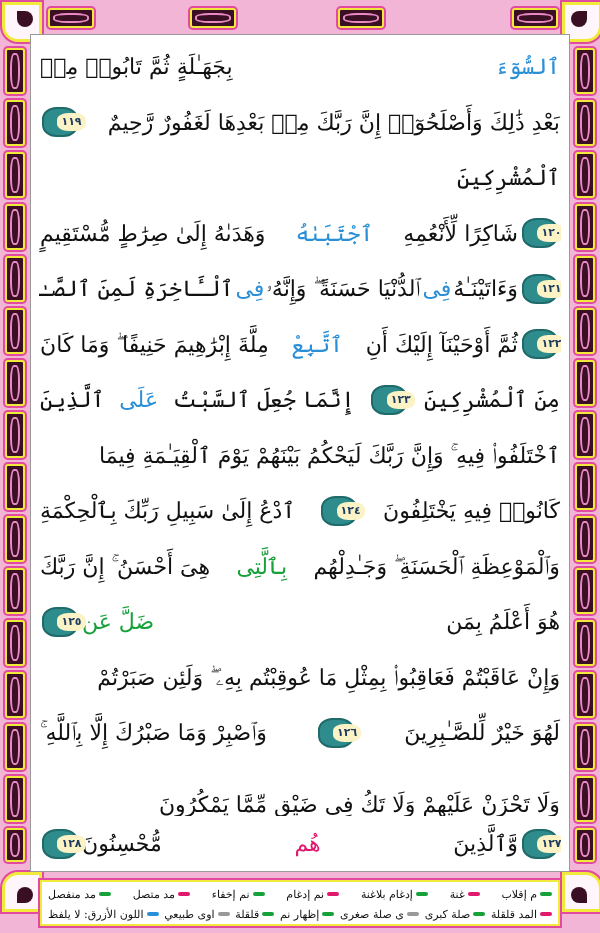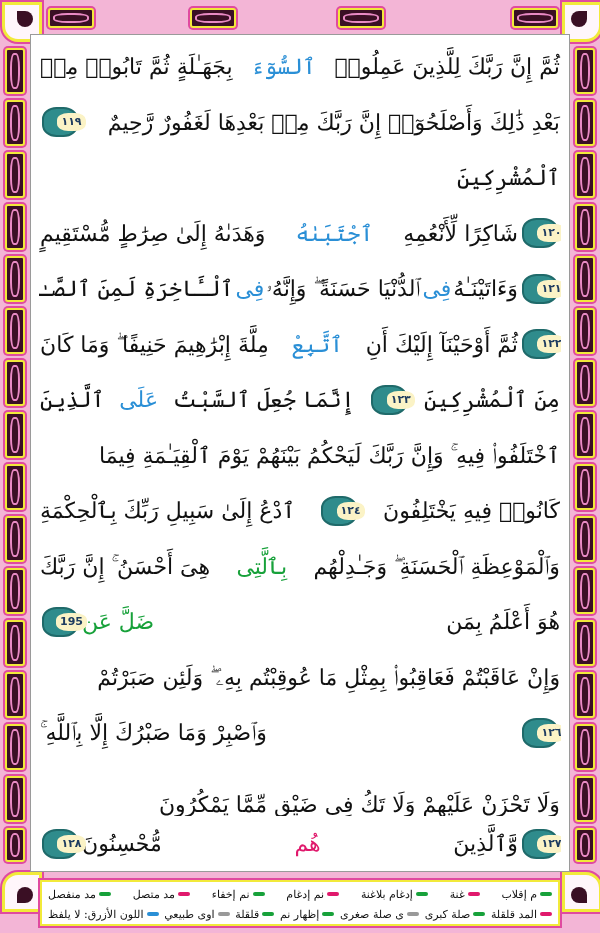--- a/index.html
+++ b/index.html
@@ -93,21 +93,20 @@
 
   <div class="header-panel surah-name">سورة النحل</div>
   <div class="header-panel page-num">٢٨١</div>
   <div class="header-panel juz-name">الجزء الرابع عشر</div>
 </div>
 
 <div class="page">
   <div class="lines" id="lines">
       <div class="line">
         <span style="flex: 1 1 0%; display: flex; justify-content: space-between; align-items: center;">
-          <span class="w ">ثُمَّ إِنَّ رَبَّكَ لِلَّذِينَ عَمِلُوا۟</span>
           <span class="w c-blue">ٱلسُّوٓءَ</span>
           <span class="w ">بِجَهَـٰلَةٍ ثُمَّ تَابُوا۟ مِنۢ</span>
         </span>
       </div>
       <div class="line">
         <span style="flex: 1 1 0%; display: flex; justify-content: space-between; align-items: center;">
           <span class="w ">بَعْدِ ذَٰلِكَ وَأَصْلَحُوٓا۟ إِنَّ رَبَّكَ مِنۢ بَعْدِهَا لَغَفُورٌ رَّحِيمٌ</span>
         </span>
         <span class="ayah">
           <span>١١٩</span>
@@ -181,30 +180,31 @@
           <span class="w c-green">بِٱلَّتِى</span>
           <span class="w ">هِىَ أَحْسَنُ ۚ إِنَّ رَبَّكَ</span>
         </span>
       </div>
       <div class="line">
         <span style="flex: 1 1 0%; display: flex; justify-content: space-between; align-items: center;">
           <span class="w ">هُوَ أَعْلَمُ بِمَن</span>
           <span class="w c-green">ضَلَّ عَن</span>
         </span>
         <span class="ayah">
-          <span>195</span>
+          <span>١٢٥</span>
         </span>
       </div>
       <div class="line">
         <span style="flex: 1 1 0%; display: flex; justify-content: space-between; align-items: center;">
           <span class="w ">وَإِنْ عَاقَبْتُمْ فَعَاقِبُوا۟ بِمِثْلِ مَا عُوقِبْتُم بِهِۦ ۖ وَلَئِن صَبَرْتُمْ</span>
         </span>
       </div>
       <div class="line">
         <span style="flex: 1 1 0%; display: flex; justify-content: space-between; align-items: center;">
+          <span class="w ">لَهُوَ خَيْرٌ لِّلصَّـٰبِرِينَ</span>
           <span class="ayah">
             <span>١٢٦</span>
           </span>
           <span class="w ">وَٱصْبِرْ وَمَا صَبْرُكَ إِلَّا بِٱللَّهِ ۚ</span>
         </span>
       </div>
       <div class="line">
         <span style="flex: 1 1 0%; display: flex; justify-content: space-between; align-items: center; margin-top: 32px;">
           <span class="w ">وَلَا تَحْزَنْ عَلَيْهِمْ وَلَا تَكُ فِى ضَيْقٍ مِّمَّا يَمْكُرُونَ</span>
         </span>

